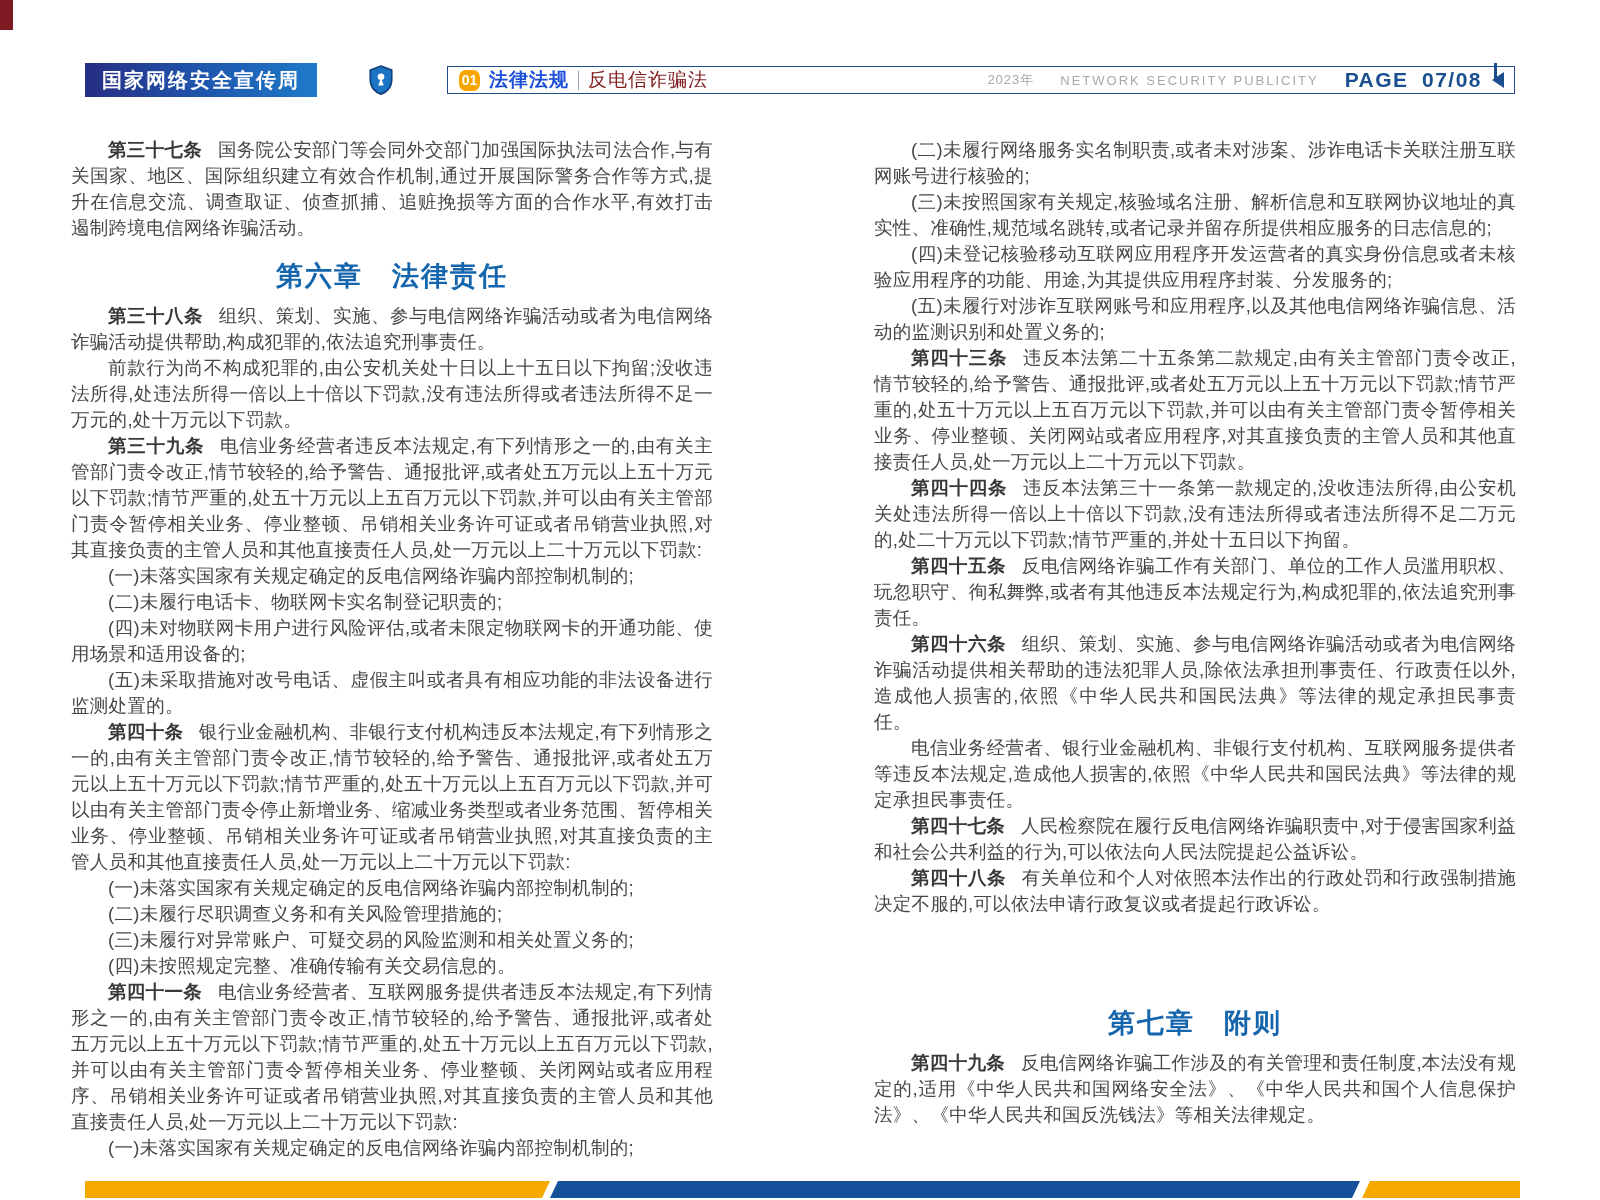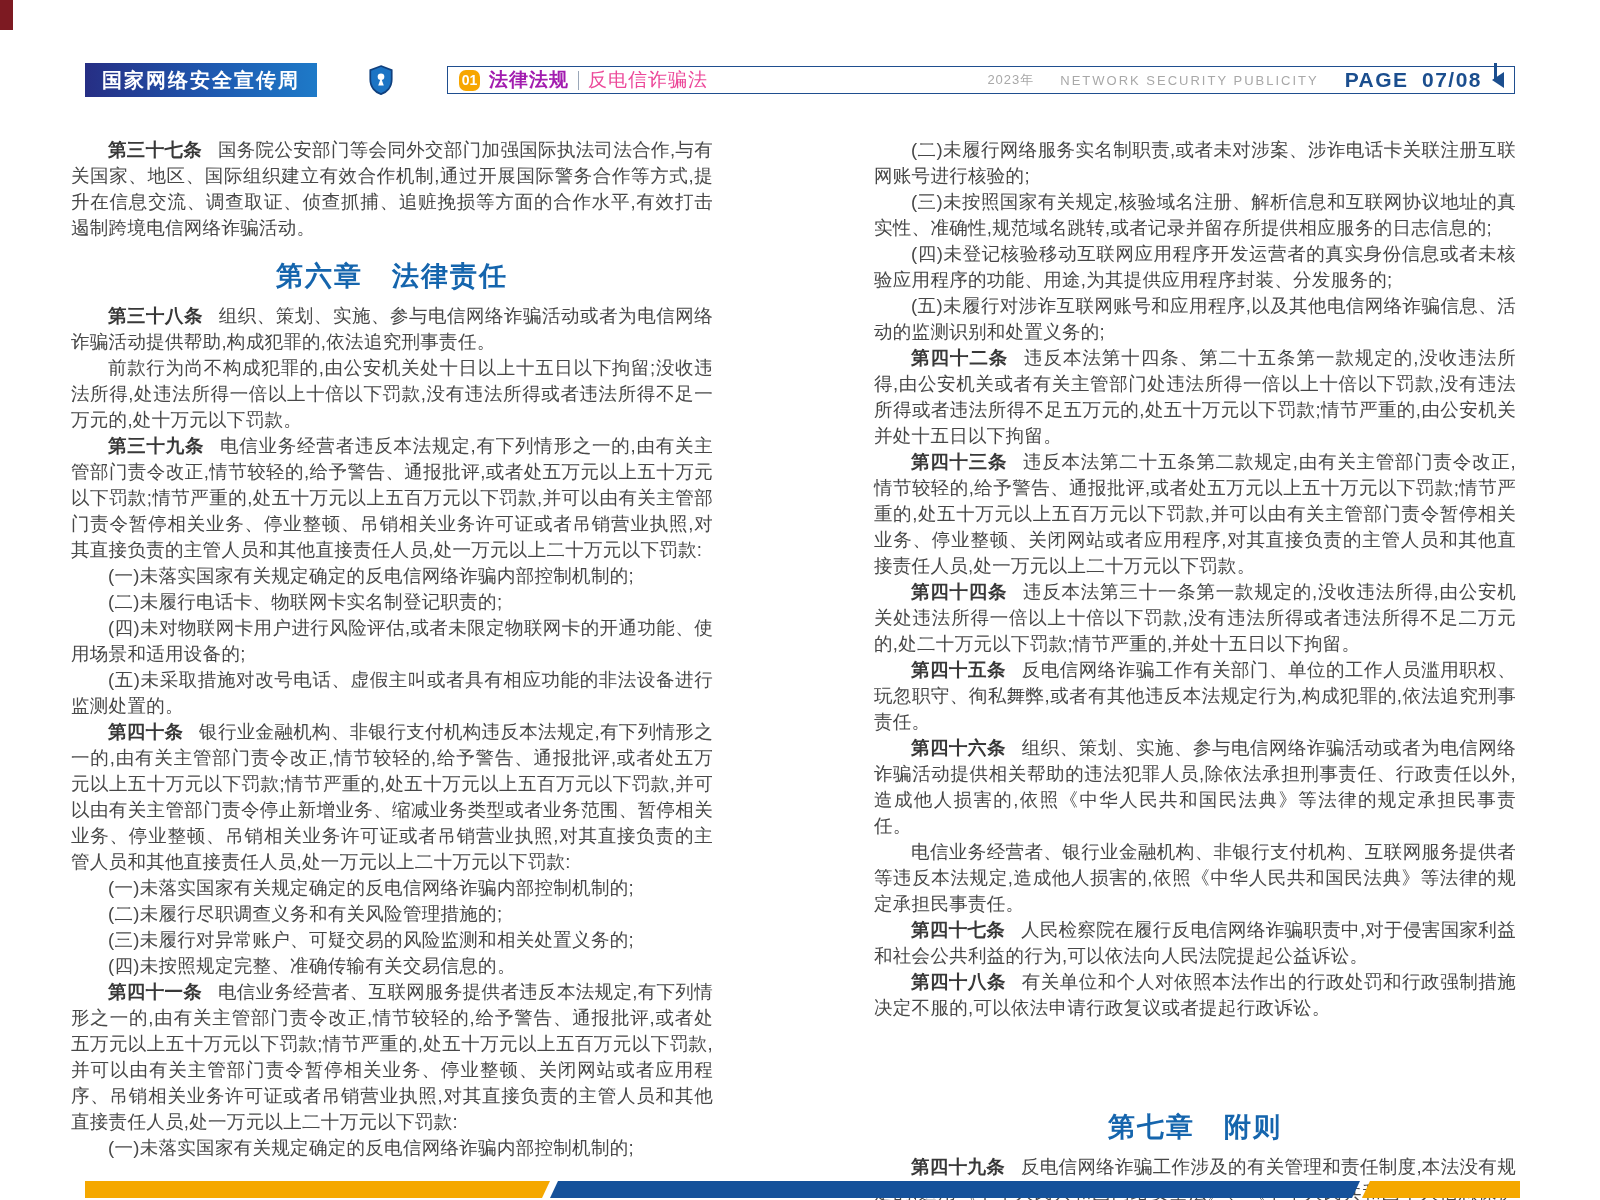--- a/index.html
+++ b/index.html
@@ -10,23 +10,23 @@
   
   .header{position:absolute;left:85px;top:63px;width:1430px;height:34px;display:flex;align-items:center;gap:44px;}
   .banner{height:34px;display:flex;align-items:center;padding:0 17px;
           background:linear-gradient(90deg,#262e84 0%,#1e59b0 55%,#1e7ac8 100%);
           color:#ffffff;font-size:20px;font-weight:bold;letter-spacing:2px;white-space:nowrap;}
   .shield-wrap{margin:0 9px 0 7px;display:flex;align-items:center;}
   .strip{flex:1;height:28px;border:1px solid #1f4e8f;display:flex;align-items:center;
          padding:0 10px 0 11px;box-sizing:border-box;background:#ffffff;}
   .badge01{width:21px;height:21px;background:#f7a600;color:#ffffff;font-size:14px;font-weight:bold;
            display:flex;align-items:center;justify-content:center;border-radius:7px;flex:0 0 auto;}
-  .cat{color:#a21caf;font-size:19px;font-weight:bold;letter-spacing:1px;margin-left:9px;white-space:nowrap;}
+  .cat{color:#1d4ed8;font-size:19px;font-weight:bold;letter-spacing:1px;margin-left:9px;white-space:nowrap;}
   .vdiv{width:1px;height:19px;background:#9aa7b8;margin:0 9px;}
-  .doc-title{color:#ec4899;font-size:19px;letter-spacing:1px;white-space:nowrap;font-family:Liberation Mono, monospace;}
+  .doc-title{color:#7f1d1d;font-size:19px;letter-spacing:1px;white-space:nowrap;font-family:Liberation Mono, monospace;}
   .strip-right{margin-left:auto;display:flex;align-items:center;white-space:nowrap;}
   .year{color:#a8a8a8;font-size:13px;letter-spacing:1px;margin-right:26px;}
   .pub-en{color:#a8a8a8;font-size:13px;letter-spacing:2px;margin-right:26px;text-align:center;}
   .page-label{color:#1b4e8e;font-size:21px;font-weight:bold;letter-spacing:1.5px;word-spacing:6px;margin-right:10px;}
   .nav-icon{display:flex;align-items:center;}
   .nav-icon .tri{width:0;height:0;border-top:8px solid transparent;border-bottom:8px solid transparent;
                  border-right:12px solid #1b4e8e;}
   .nav-icon .bar{width:3px;height:17px;background:#1b4e8e;margin-left:2px;}
 
   
@@ -98,21 +98,20 @@
       <p class="para"><span>(三)未履行对异常账户、可疑交易的风险监测和相关处置义务的;</span></p>
       <p class="para"><span>(四)未按照规定完整、准确传输有关交易信息的。</span></p>
       <p class="para"><b class="lead">第四十一条</b><span>电信业务经营者、互联网服务提供者违反本法规定,有下列情形之一的,由有关主管部门责令改正,情节较轻的,给予警告、通报批评,或者处五万元以上五十万元以下罚款;情节严重的,处五十万元以上五百万元以下罚款,并可以由有关主管部门责令暂停相关业务、停业整顿、关闭网站或者应用程序、吊销相关业务许可证或者吊销营业执照,对其直接负责的主管人员和其他直接责任人员,处一万元以上二十万元以下罚款:</span></p>
       <p class="para"><span>(一)未落实国家有关规定确定的反电信网络诈骗内部控制机制的;</span></p>
     </section>
   <section class="col" id="col-right">
       <p class="para"><span>(二)未履行网络服务实名制职责,或者未对涉案、涉诈电话卡关联注册互联网账号进行核验的;</span></p>
       <p class="para"><span>(三)未按照国家有关规定,核验域名注册、解析信息和互联网协议地址的真实性、准确性,规范域名跳转,或者记录并留存所提供相应服务的日志信息的;</span></p>
       <p class="para"><span>(四)未登记核验移动互联网应用程序开发运营者的真实身份信息或者未核验应用程序的功能、用途,为其提供应用程序封装、分发服务的;</span></p>
       <p class="para"><span>(五)未履行对涉诈互联网账号和应用程序,以及其他电信网络诈骗信息、活动的监测识别和处置义务的;</span></p>
-      <p class="para"><b class="lead">第四十二条</b><span>违反本法第十四条、第二十五条第一款规定的,没收违法所得,由公安机关或者有关主管部门处违法所得一倍以上十倍以下罚款,没有违法所得或者违法所得不足五万元的,处五十万元以下罚款;情节严重的,由公安机关并处十五日以下拘留。</span></p>
       <p class="para"><b class="lead">第四十三条</b><span>违反本法第二十五条第二款规定,由有关主管部门责令改正,情节较轻的,给予警告、通报批评,或者处五万元以上五十万元以下罚款;情节严重的,处五十万元以上五百万元以下罚款,并可以由有关主管部门责令暂停相关业务、停业整顿、关闭网站或者应用程序,对其直接负责的主管人员和其他直接责任人员,处一万元以上二十万元以下罚款。</span></p>
       <p class="para"><b class="lead">第四十四条</b><span>违反本法第三十一条第一款规定的,没收违法所得,由公安机关处违法所得一倍以上十倍以下罚款,没有违法所得或者违法所得不足二万元的,处二十万元以下罚款;情节严重的,并处十五日以下拘留。</span></p>
       <p class="para"><b class="lead">第四十五条</b><span>反电信网络诈骗工作有关部门、单位的工作人员滥用职权、玩忽职守、徇私舞弊,或者有其他违反本法规定行为,构成犯罪的,依法追究刑事责任。</span></p>
       <p class="para"><b class="lead">第四十六条</b><span>组织、策划、实施、参与电信网络诈骗活动或者为电信网络诈骗活动提供相关帮助的违法犯罪人员,除依法承担刑事责任、行政责任以外,造成他人损害的,依照《中华人民共和国民法典》等法律的规定承担民事责任。</span></p>
       <p class="para"><span>电信业务经营者、银行业金融机构、非银行支付机构、互联网服务提供者等违反本法规定,造成他人损害的,依照《中华人民共和国民法典》等法律的规定承担民事责任。</span></p>
       <p class="para"><b class="lead">第四十七条</b><span>人民检察院在履行反电信网络诈骗职责中,对于侵害国家利益和社会公共利益的行为,可以依法向人民法院提起公益诉讼。</span></p>
       <p class="para"><b class="lead">第四十八条</b><span>有关单位和个人对依照本法作出的行政处罚和行政强制措施决定不服的,可以依法申请行政复议或者提起行政诉讼。</span></p>
       <div class="chapter-heading">第七章　附则</div>
       <p class="para"><b class="lead">第四十九条</b><span>反电信网络诈骗工作涉及的有关管理和责任制度,本法没有规定的,适用《中华人民共和国网络安全法》、《中华人民共和国个人信息保护法》、《中华人民共和国反洗钱法》等相关法律规定。</span></p>
     </section>

